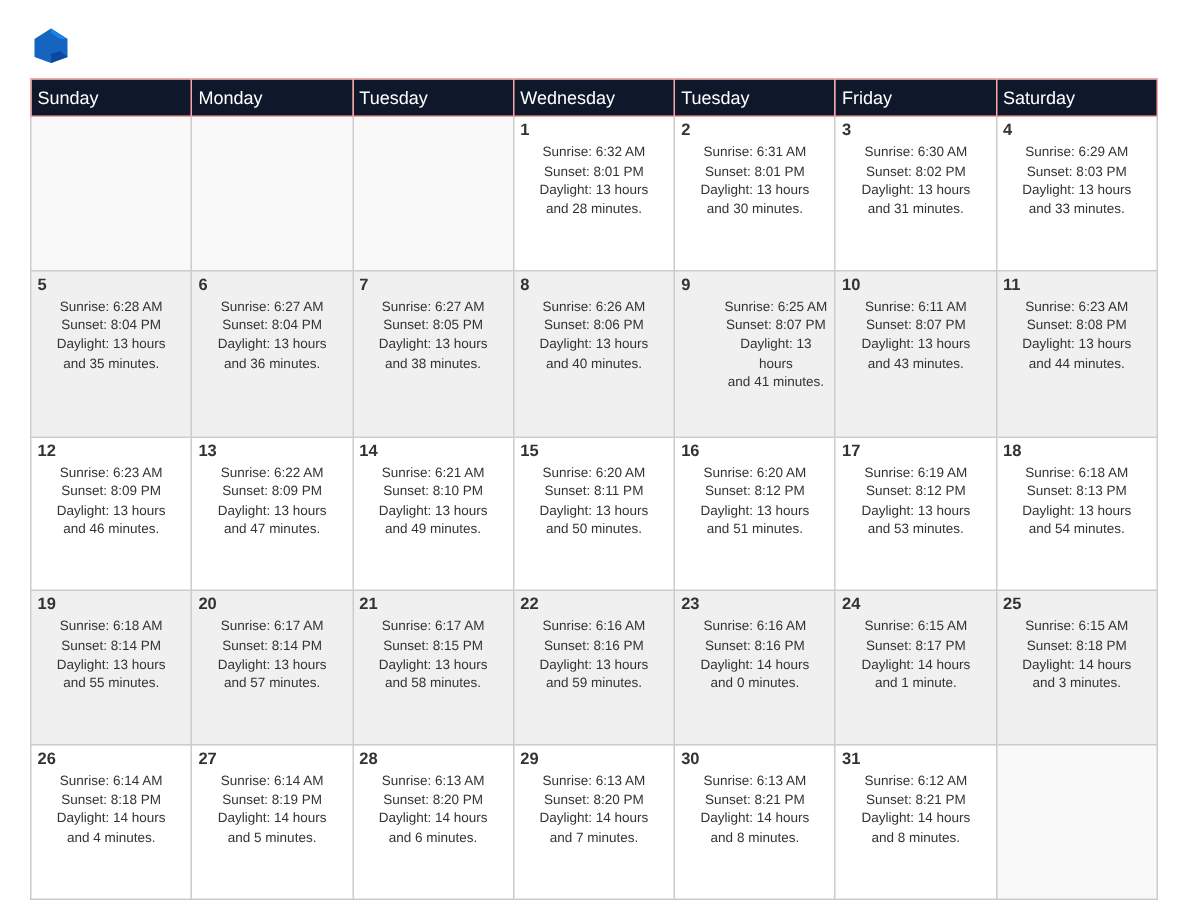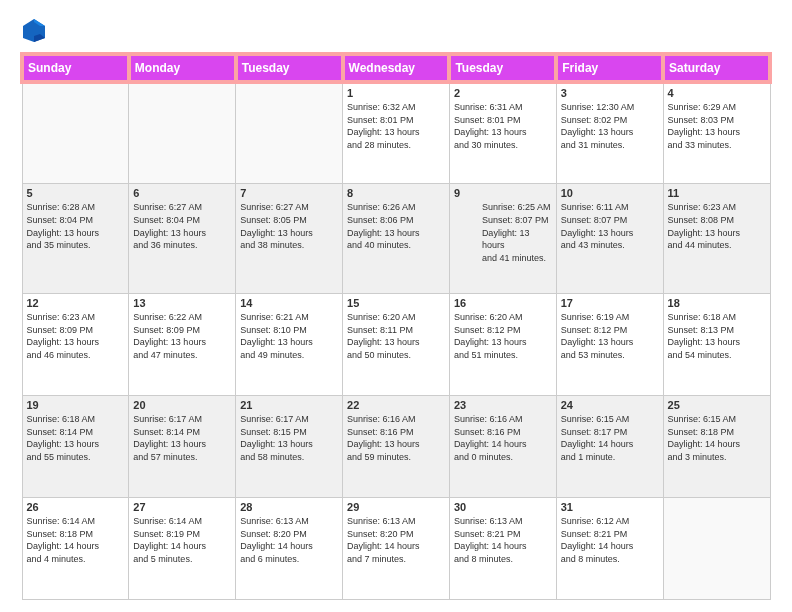--- a/index.html
+++ b/index.html
@@ -54,27 +54,27 @@
       font-style: italic;
     }
     .calendar {
       flex: 1;
       border: 1px solid #ccc;
       border-collapse: collapse;
       width: 100%;
       table-layout: fixed;
     }
     .calendar th {
-      background: #d946ef;
+      background: #0f172a;
       color: #fff;
       font-size: 12px;
-      font-weight: bold;
+      font-weight: normal;
       padding: 5px 4px;
       text-align: left;
-      border: 4px solid #fca5a5;
+      border: 1px solid #fca5a5;
     }
     .calendar td {
       border: 1px solid #ccc;
       vertical-align: top;
       padding: 3px 4px;
       font-size: 9.5px;
       color: #333;
       height: 78px;
     }
     .calendar td.empty {
@@ -82,20 +82,21 @@
     }
     .day-number {
       font-weight: bold;
       font-size: 11px;
       margin-bottom: 2px;
     }
     .day-info {
       font-size: 9px;
       line-height: 1.4;
       color: #333;
+      text-align: center;
     }
     .row-shaded td {
       background: #f0f0f0;
     }
   </style>
 </head>
 <body>
 
 <div class="page">
   <div class="header">
@@ -142,21 +143,21 @@
           </td>
           <td>
             <div class="day-number">2</div>
             <div class="day-info" style="white-space: pre-line;">Sunrise: 6:31 AM
 Sunset: 8:01 PM
 Daylight: 13 hours
 and 30 minutes.</div>
           </td>
           <td>
             <div class="day-number">3</div>
-            <div class="day-info" style="white-space: pre-line;">Sunrise: 12:30 AM
+            <div class="day-info" style="white-space: pre-line;">Sunrise: 6:30 AM
 Sunset: 8:02 PM
 Daylight: 13 hours
 and 31 minutes.</div>
           </td>
           <td>
             <div class="day-number">4</div>
             <div class="day-info" style="white-space: pre-line;">Sunrise: 6:29 AM
 Sunset: 8:03 PM
 Daylight: 13 hours
 and 33 minutes.</div>

